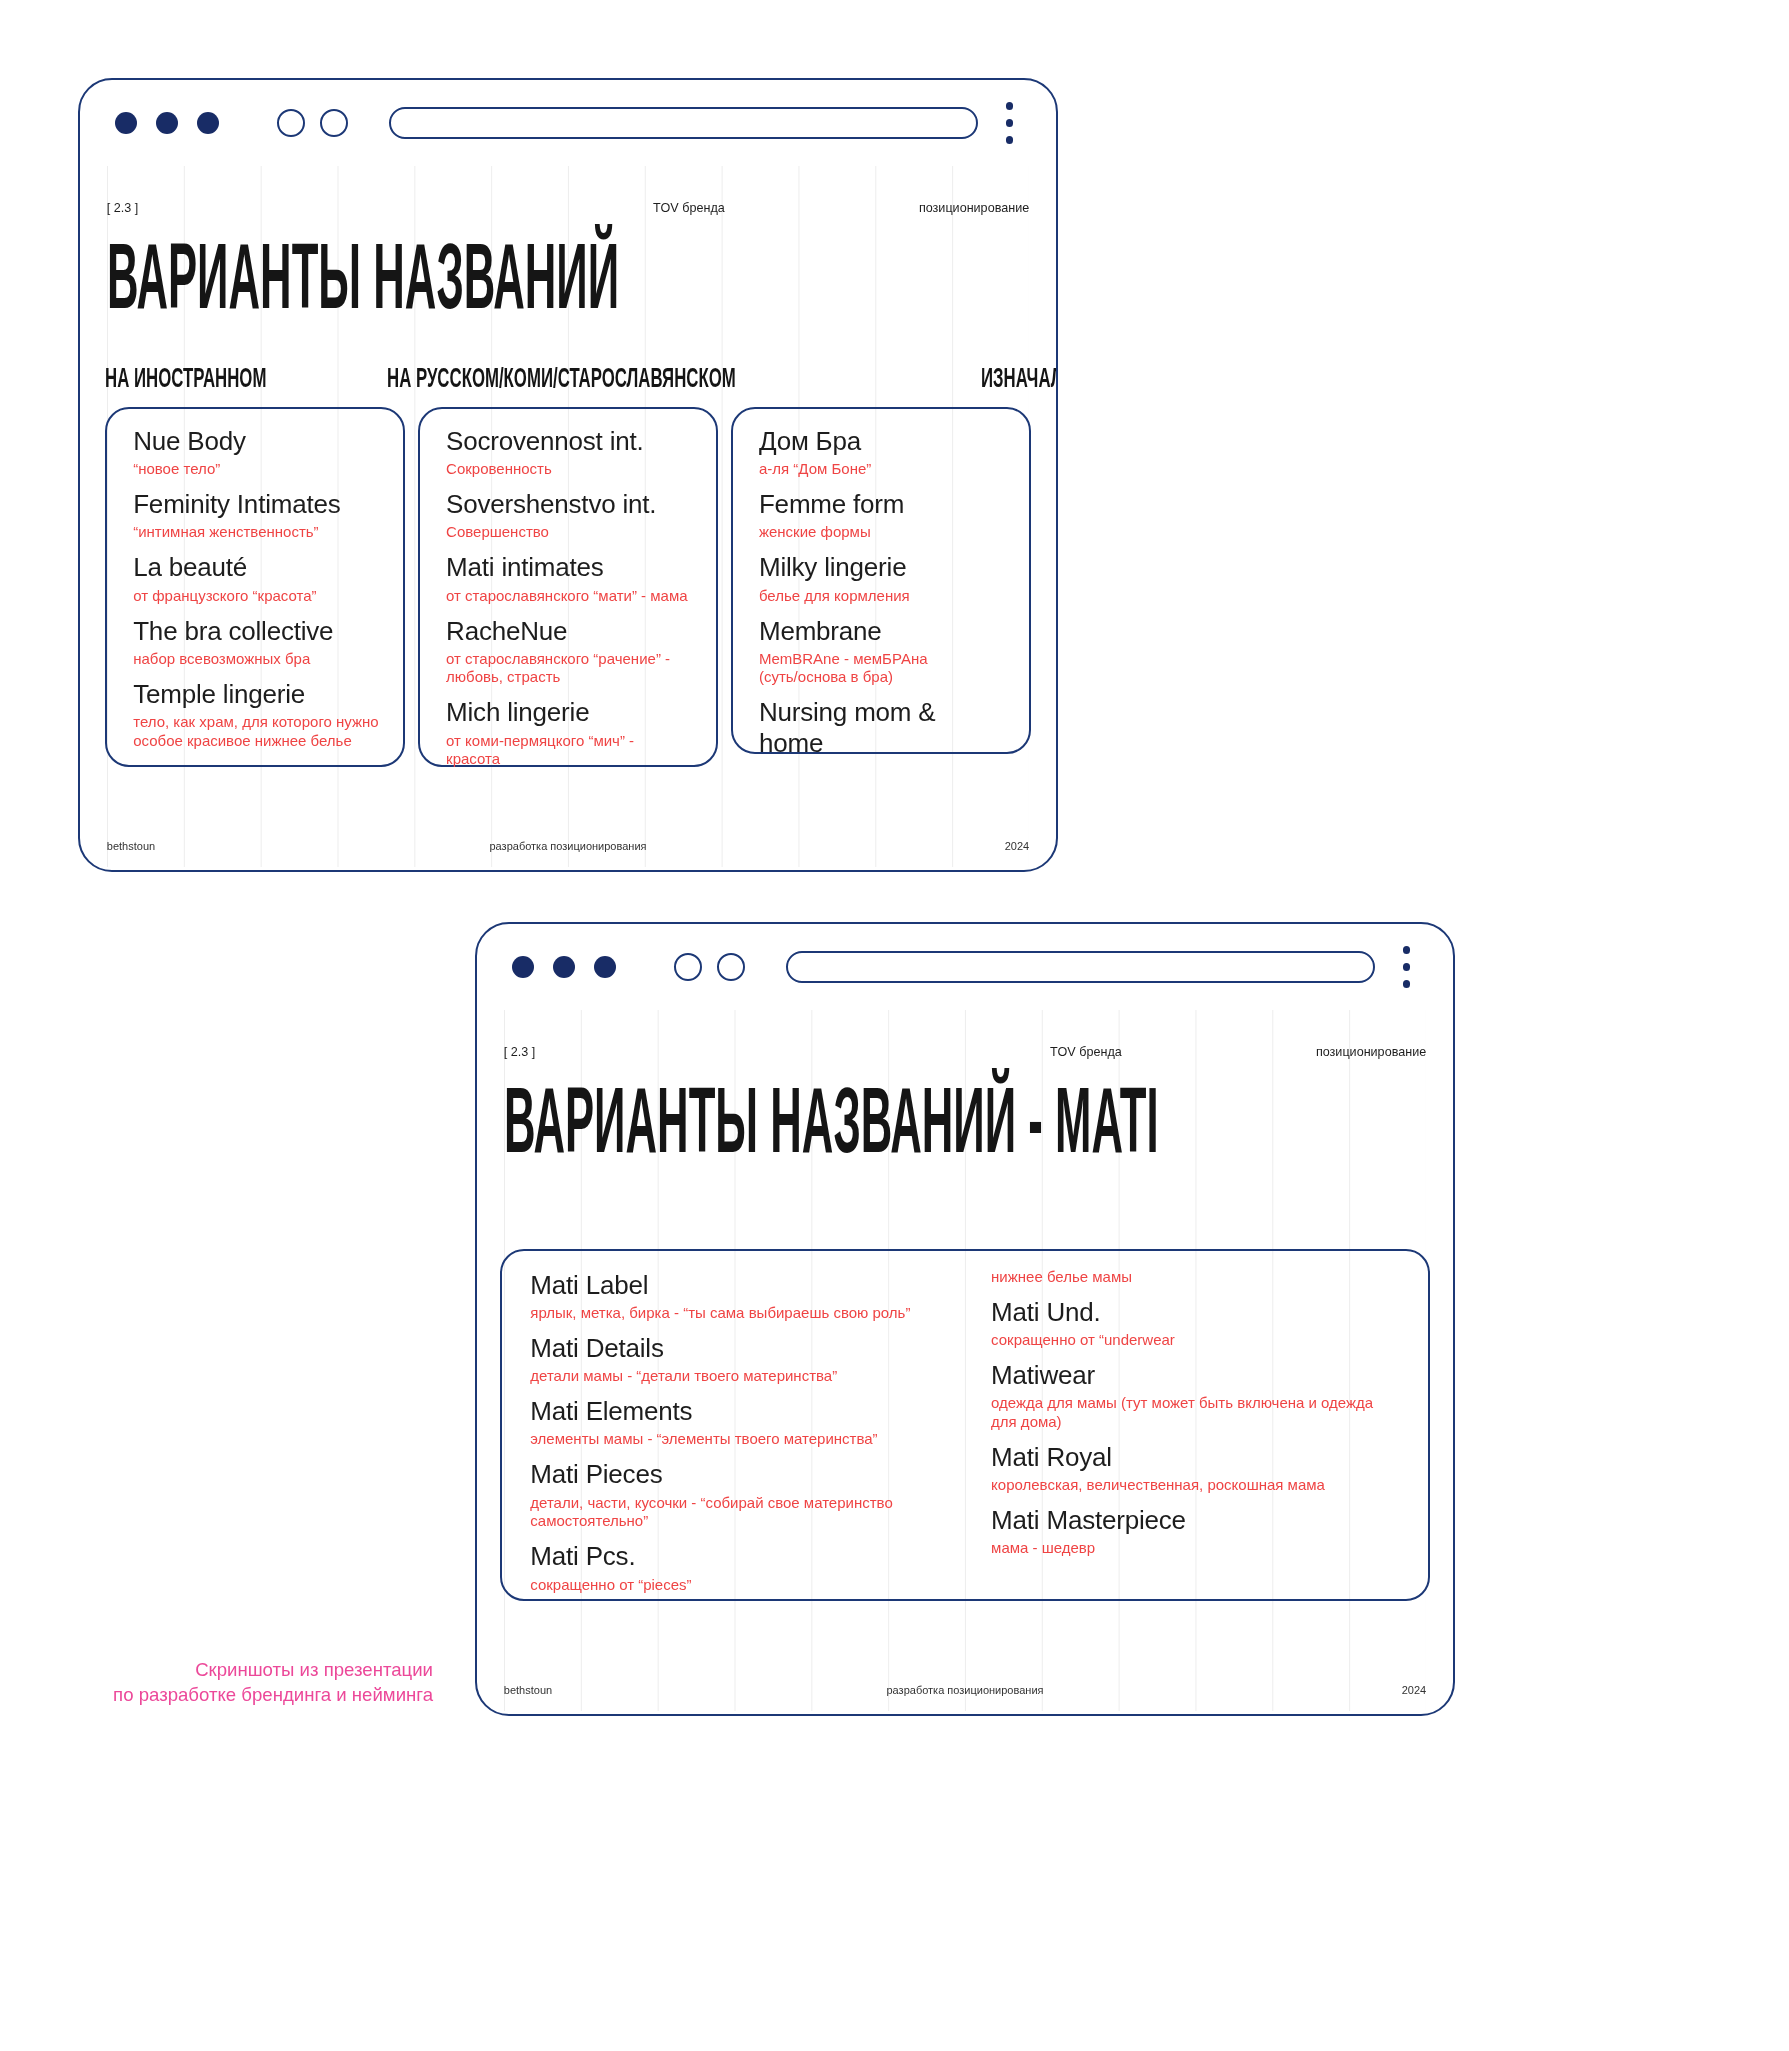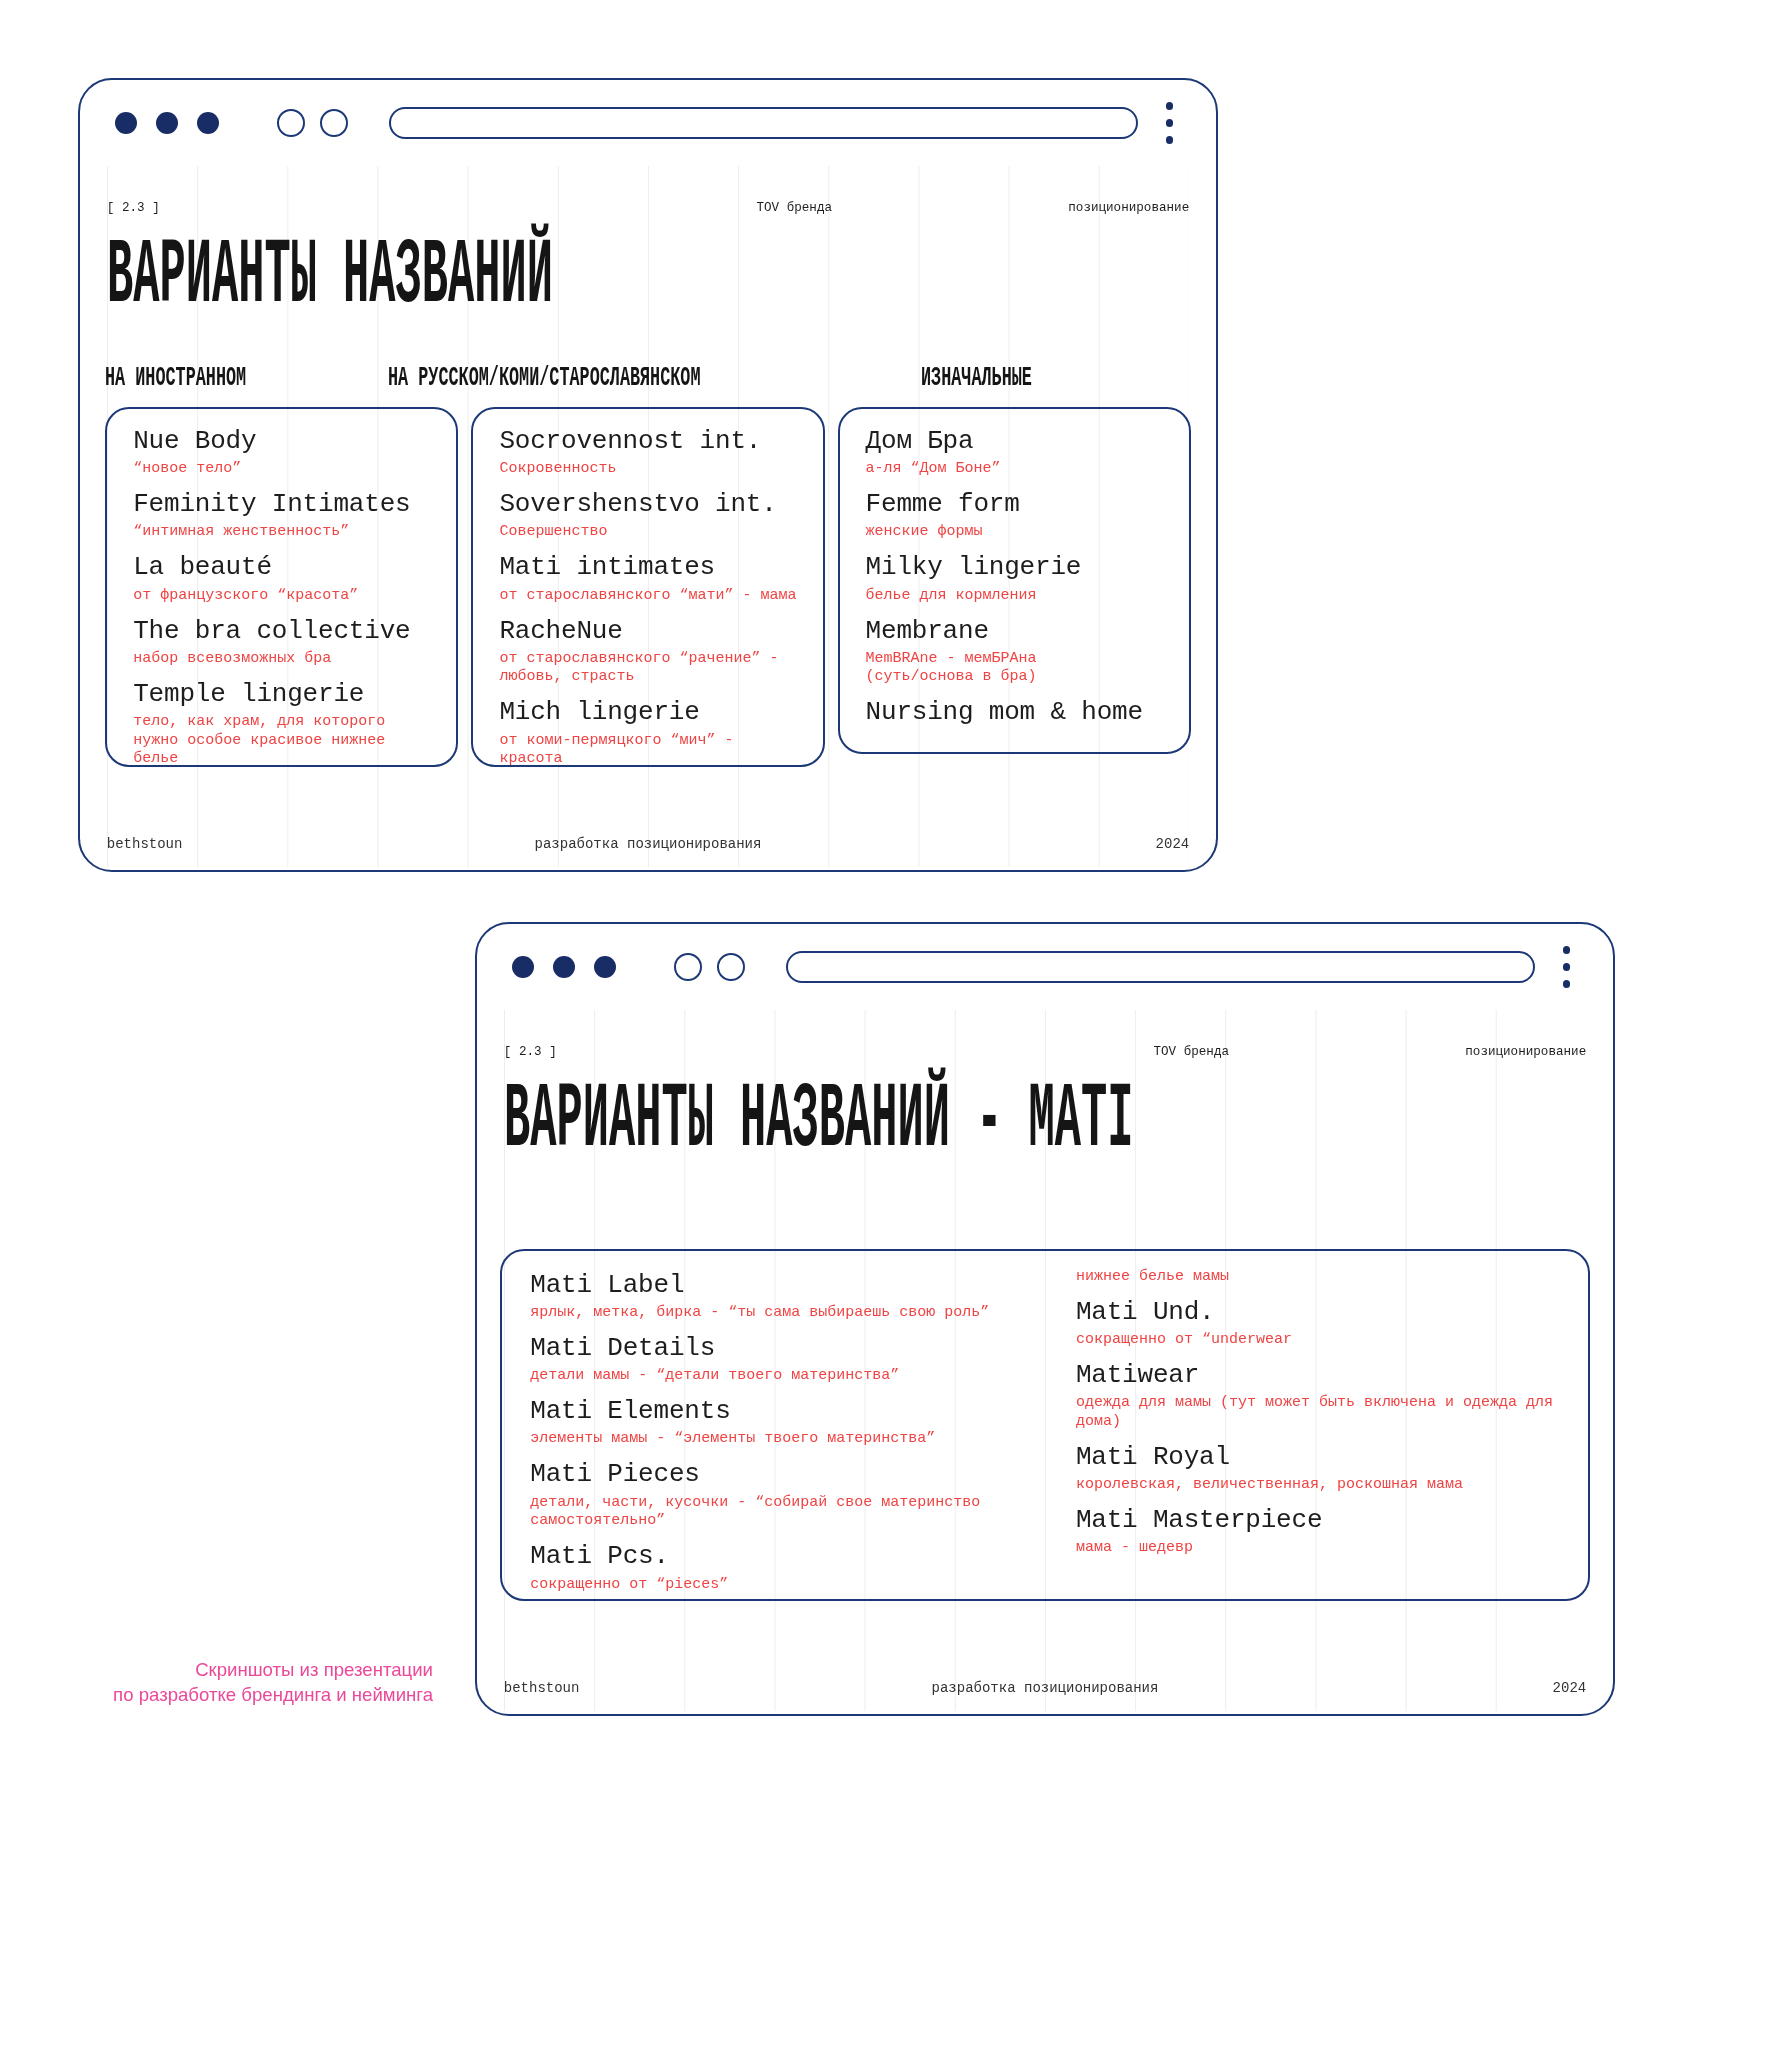--- a/index.html
+++ b/index.html
@@ -5,24 +5,23 @@
   * { margin:0; padding:0; box-sizing:border-box; }
   html,body { background:#ffffff; }
   body {
     width:1790px; height:2052px; position:relative;
     font-family:"Liberation Sans", sans-serif; color:#1a1a1a;
     overflow:hidden;
   }
 
   
   .window {
-    position:absolute; width:1140px; height:794px;
+    position:absolute; width:980px; height:794px;
     border:2.8px solid #1c3876; border-radius:34px; background:#ffffff;
     overflow:hidden;
-    font-family:Liberation Mono, monospace;
   }
   #win1 { left:78px;  top:78px; }
   #win2 { left:475px; top:922px; }
 
   .chrome { height:86px; display:flex; align-items:center; padding:0 43px 0 35px; }
   .dot    { width:22.4px; height:22.4px; border-radius:50%; background:#182c66; margin-right:18.6px; flex:none; }
   .circle { width:28px; height:28px; border-radius:50%; border:2.8px solid #1c3876; margin-right:15px; flex:none; }
   .circle.first { margin-left:39px; }
   .addressbar { flex:1; height:32px; border:2.8px solid #1c3876; border-radius:17px; margin-left:26px; margin-right:28px; }
   .kebab { display:flex; flex-direction:column; gap:9.3px; flex:none; }
@@ -60,21 +59,21 @@
     border:2.8px solid #1c3876; border-radius:24px;
     padding:11.2px 24px 15px 26px; height:360px; background:transparent;
   }
   .boxes .box:nth-child(3) { height:347px; }
 
   .name { font-size:26px; color:#1d1d1d; line-height:1.18; margin-top:10.3px; letter-spacing:-0.2px; }
   .item:first-child .name { margin-top:5.6px; }
   .note { font-size:15px; color:#ef4444; line-height:1.24; margin-top:3.7px; white-space:pre-line; }
   .note:empty { display:none; }
 
-  .footer { position:absolute; left:24px; right:24px; bottom:15px; display:flex; font-size:14px; color:#333; }
+  .footer { position:absolute; left:24px; right:24px; bottom:15px; display:flex; font-size:11px; color:#333; }
   .f-left  { width:33%; }
   .f-center{ width:34%; text-align:center; }
   .f-right { width:33%; text-align:right; }
 
   
   .box-wide {
     margin:82px 20.5px 0; border:2.8px solid #1c3876; border-radius:24px;
     padding:13px 28px 17px; height:352px;
     display:grid; grid-template-columns:53% 47%;
   }

